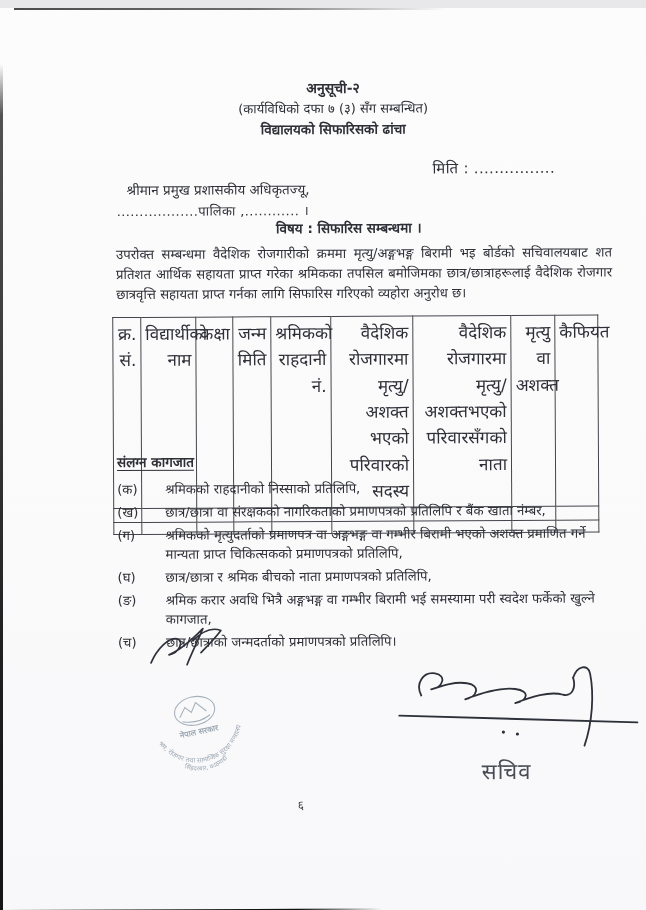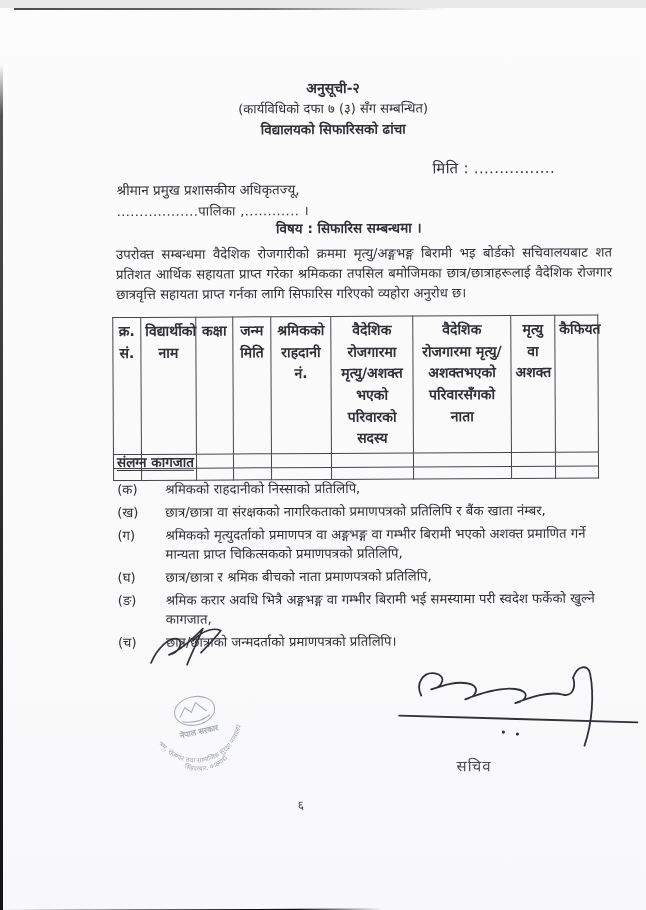--- a/index.html
+++ b/index.html
@@ -24,50 +24,50 @@
     background:linear-gradient(to bottom,rgba(40,40,42,0),rgba(40,40,42,.8) 6%,#1f1f21 70%,#141416);}
   .edge-bottom{position:absolute;left:0;bottom:0;width:382px;height:8px;
     transform:skewY(-0.25deg);transform-origin:left bottom;
     background:linear-gradient(to right,#121214 78%,rgba(18,18,20,0));}
   
   .title-block{position:absolute;left:24px;top:70px;width:622px;text-align:center;line-height:1.5;}
   .title-1{font-size:14px;font-weight:600;}
   .title-2{font-size:13px;font-weight:500;}
   .title-3{font-size:13.5px;font-weight:700;}
   .date-line{position:absolute;left:434px;top:150px;font-size:15px;letter-spacing:.3px;}
-  .addr-1{position:absolute;left:118px;top:172px;font-size:13.5px;}
+  .addr-1{position:absolute;left:128px;top:172px;font-size:13.5px;}
   .addr-2{position:absolute;left:118px;top:193px;font-size:13px;letter-spacing:.4px;}
   .subject-line{position:absolute;left:54px;top:211px;width:592px;text-align:center;
     font-size:13.5px;font-weight:700;}
   .body-par{position:absolute;left:117px;top:236px;width:496px;
     font-size:13.2px;line-height:20px;text-align:justify;}
   
   .students-table{position:absolute;left:113px;top:308px;border-collapse:collapse;
     table-layout:fixed;width:486px;}
   .students-table th,.students-table td{
-    border:1px solid #45464c;vertical-align:top;text-align:center;
-    font-weight:700;font-size:14px;line-height:1.55;padding:3px 4px;}
+    border:1px solid #45464c;vertical-align:top;text-align:right;
+    font-weight:400;font-size:17px;line-height:1.55;padding:3px 4px;}
   .students-table .hdr-row th{height:100px;}
   .students-table .empty-row-a td{height:13px;padding:0;}
   .students-table .empty-row-b td{height:11px;padding:0;}
   
   .attachments{position:absolute;left:117px;top:444px;width:502px;}
   .attach-heading{font-size:13.5px;font-weight:700;text-decoration:underline;
     text-underline-offset:3px;margin-bottom:9px;}
   .attach-item{display:flex;margin-bottom:4px;font-size:13.2px;line-height:19px;}
   .attach-label{width:32px;flex:0 0 32px;}
   .attach-gap{width:16px;flex:0 0 16px;}
   .attach-text{flex:1;}
   
   .sig-small{position:absolute;left:140px;top:610px;width:95px;height:60px;}
   .stamp-wrap{position:absolute;left:146px;top:676px;width:106px;height:106px;
     transform:rotate(-12deg);opacity:.82;}
   .sig-right{position:absolute;left:396px;top:646px;width:248px;height:100px;}
-  .secretary-title{position:absolute;left:455px;top:748px;width:100px;text-align:left;
-    font-size:15px;color:#4a4c55;letter-spacing:1px;}
+  .secretary-title{position:absolute;left:455px;top:748px;width:100px;text-align:center;
+    font-size:22px;color:#4a4c55;letter-spacing:1px;}
   .page-number{position:absolute;left:288px;top:788px;width:22px;text-align:center;
     font-size:12px;color:#3a3b41;}
   svg{display:block;}
   .ink{stroke:#2e3139;fill:none;stroke-linecap:round;stroke-linejoin:round;}
   .stamp-ink{stroke:#94a1ad;fill:none;stroke-width:1.2;}
   .stamp-text{fill:#8c99a6;stroke:none;font-family:"DejaVu Sans",sans-serif;}
 </style>
 </head>
 <body>
 

